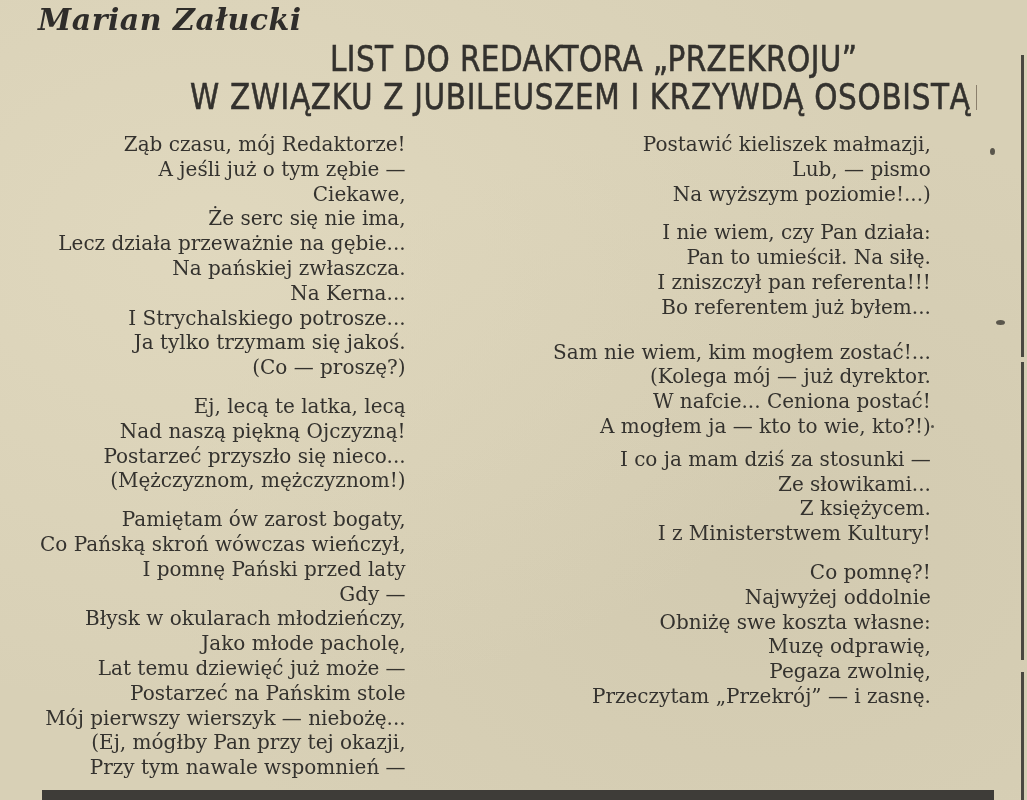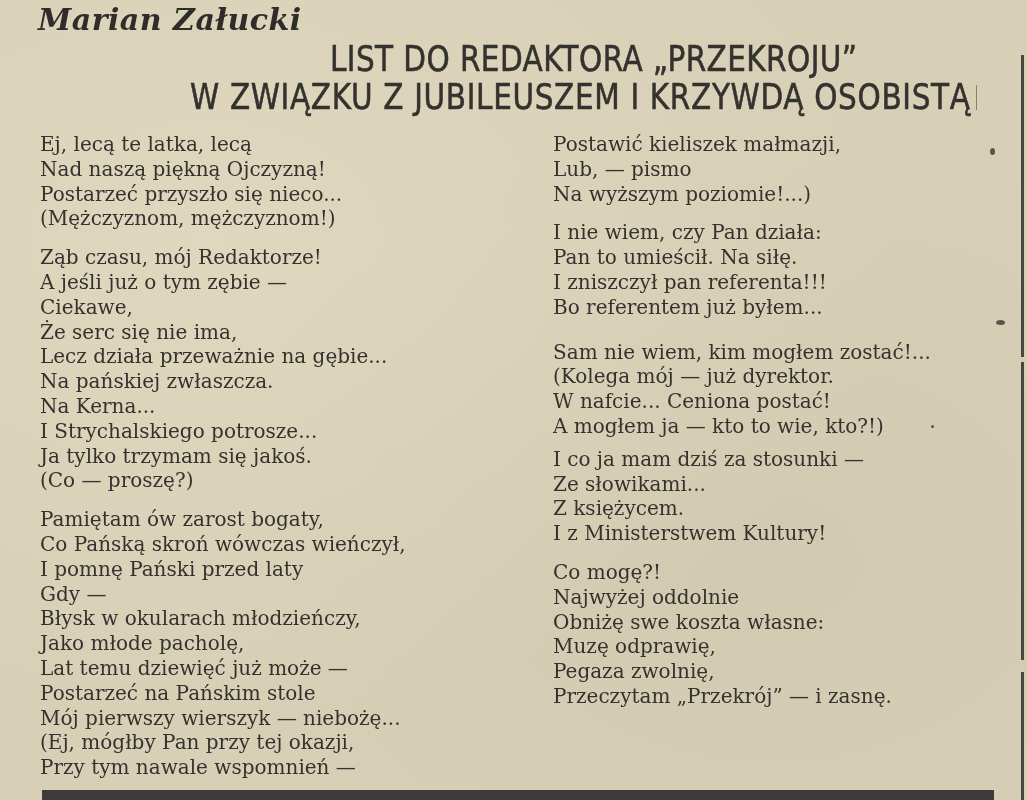--- a/index.html
+++ b/index.html
@@ -15,20 +15,21 @@
         radial-gradient(ellipse at 20% 30%, rgba(230,222,196,0.55) 0%, rgba(216,208,182,0) 60%),
         radial-gradient(ellipse at 75% 70%, rgba(200,192,166,0.35) 0%, rgba(216,208,182,0) 55%);
       position: relative;
       color: #3a3833;
     }
     .page {
       position: absolute;
       left: 0; top: 0;
       width: 1027px;
       height: 800px;
+      text-align: right;
     }
     .author {
       position: absolute;
       left: 38px;
       top: 2px;
       font-family: "DejaVu Serif", serif;
       font-weight: bold;
       font-style: italic;
       font-size: 30px;
       color: #2f2d2a;
@@ -105,36 +106,36 @@
 
   <div class="author">Marian Załucki</div>
 
   <div class="title title-1">List do Redaktora „Przekroju”</div>
   <div class="title title-2">w związku z jubileuszem i krzywdą osobistą</div>
 
   <div class="tick-mark"></div>
 
   <div class="column col-left">
     <div class="stanza">
-      <span class="line">Ej, lecą te latka, lecą</span>
-      <span class="line">Nad naszą piękną Ojczyzną!</span>
-      <span class="line">Postarzeć przyszło się nieco...</span>
-      <span class="line">(Mężczyznom, mężczyznom!)</span>
-    </div>
-    <div class="stanza">
       <span class="line">Ząb czasu, mój Redaktorze!</span>
       <span class="line">A jeśli już o tym zębie —</span>
       <span class="line">Ciekawe,</span>
       <span class="line">Że serc się nie ima,</span>
       <span class="line">Lecz działa przeważnie na gębie...</span>
       <span class="line">Na pańskiej zwłaszcza.</span>
       <span class="line">Na Kerna...</span>
       <span class="line">I Strychalskiego potrosze...</span>
       <span class="line">Ja tylko trzymam się jakoś.</span>
       <span class="line">(Co — proszę?)</span>
+    </div>
+    <div class="stanza">
+      <span class="line">Ej, lecą te latka, lecą</span>
+      <span class="line">Nad naszą piękną Ojczyzną!</span>
+      <span class="line">Postarzeć przyszło się nieco...</span>
+      <span class="line">(Mężczyznom, mężczyznom!)</span>
     </div>
     <div class="stanza">
       <span class="line">Pamiętam ów zarost bogaty,</span>
       <span class="line">Co Pańską skroń wówczas wieńczył,</span>
       <span class="line">I pomnę Pański przed laty</span>
       <span class="line">Gdy —</span>
       <span class="line">Błysk w okularach młodzieńczy,</span>
       <span class="line">Jako młode pacholę,</span>
       <span class="line">Lat temu dziewięć już może —</span>
       <span class="line">Postarzeć na Pańskim stole</span>
@@ -162,21 +163,21 @@
       <span class="line">W nafcie... Ceniona postać!</span>
       <span class="line">A mogłem ja — kto to wie, kto?!)</span>
     </div>
     <div class="stanza" style="">
       <span class="line">I co ja mam dziś za stosunki —</span>
       <span class="line">Ze słowikami...</span>
       <span class="line">Z księżycem.</span>
       <span class="line">I z Ministerstwem Kultury!</span>
     </div>
     <div class="stanza">
-      <span class="line">Co mogę?!</span>
+      <span class="line">Co pomnę?!</span>
       <span class="line">Najwyżej oddolnie</span>
       <span class="line">Obniżę swe koszta własne:</span>
       <span class="line">Muzę odprawię,</span>
       <span class="line">Pegaza zwolnię,</span>
       <span class="line">Przeczytam „Przekrój” — i zasnę.</span>
     </div>
   </div>
 
   <div class="rule-right" style="top:55px;height:302px"></div>
   <div class="rule-right" style="top:362px;height:298px"></div>

